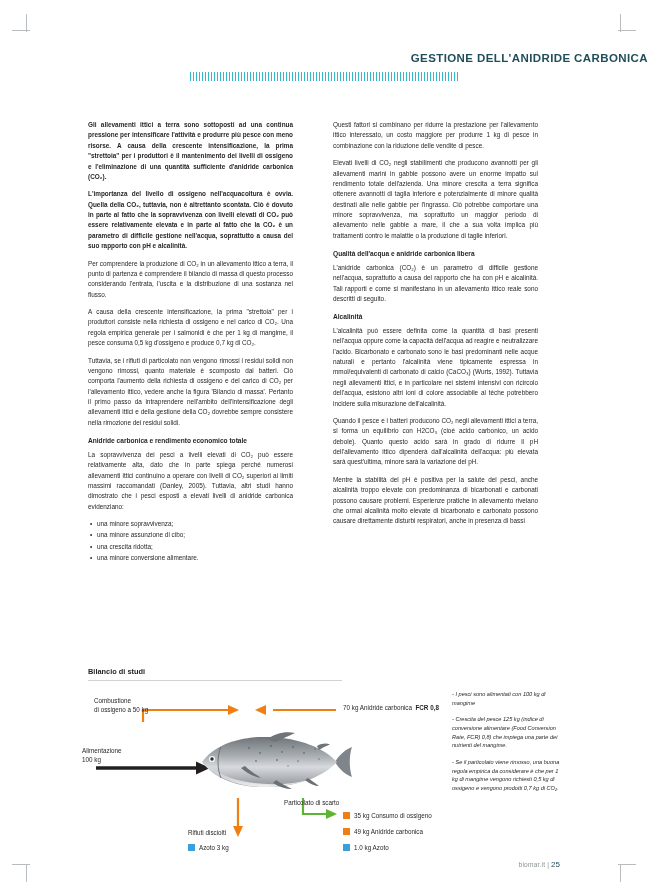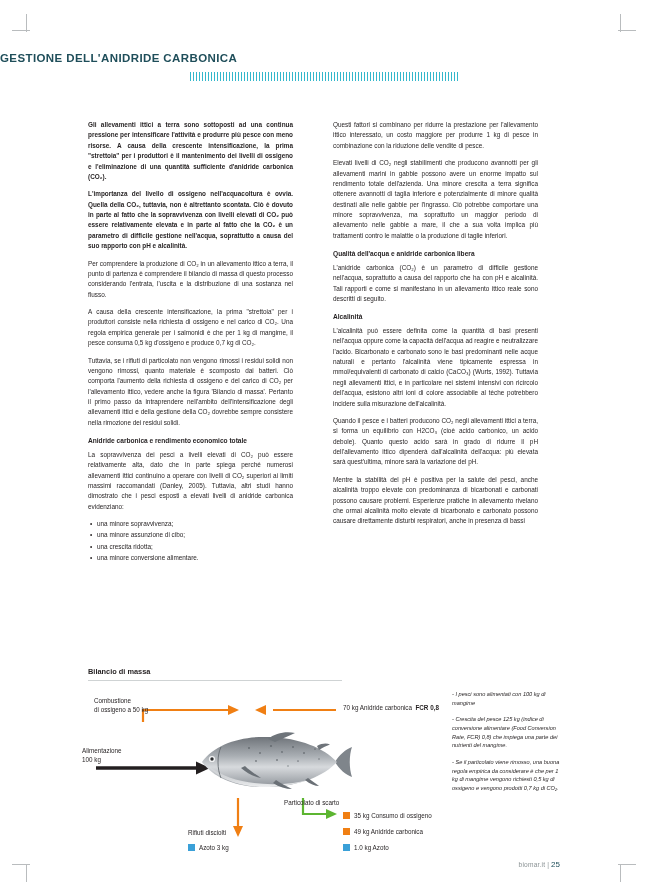--- a/index.html
+++ b/index.html
@@ -10,21 +10,21 @@
     position:relative;
     overflow:hidden;
   }
   .page {
     position:absolute; left:0; top:0; width:648px; height:895px;
     background:#ffffff;
   }
   .cm { position:absolute; background:#b9bcbe; }
   .title {
     position:absolute; left:0; right:0; top:52px;
-    text-align:left;
+    text-align:right;
     font-size:11.5px; font-weight:bold; letter-spacing:0.4px;
     color:#1f4e5a;
   }
   .rule-deco {
     position:absolute; left:190px; top:72px; width:268px; height:9px;
     background:
       repeating-linear-gradient(90deg, #29b4c9 0 1px, rgba(0,0,0,0) 1px 3px);
     opacity:0.95;
   }
   .col {
@@ -122,21 +122,21 @@
     <p>Elevati livelli di CO₂ negli stabilimenti che producono avannotti per gli allevamenti marini in gabbie possono avere un enorme impatto sul rendimento totale dell'azienda. Una minore crescita a terra significa ottenere avannotti di taglia inferiore e potenzialmente di minore qualità destinati alle nelle gabbie per l'ingrasso. Ciò potrebbe comportare una minore sopravvivenza, ma soprattutto un maggior periodo di allevamento nelle gabbie a mare, il che a sua volta implica più trattamenti contro le malattie o la produzione di taglie inferiori.</p>
     <h4>Qualità dell'acqua e anidride carbonica libera</h4>
     <p>L'anidride carbonica (CO₂) è un parametro di difficile gestione nell'acqua, soprattutto a causa del rapporto che ha con pH e alcalinità. Tali rapporti e come si manifestano in un allevamento ittico reale sono descritti di seguito.</p>
     <h4>Alcalinità</h4>
     <p>L'alcalinità può essere definita come la quantità di basi presenti nell'acqua oppure come la capacità dell'acqua ad reagire e neutralizzare l'acido. Bicarbonato e carbonato sono le basi predominanti nelle acque naturali e pertanto l'alcalinità viene tipicamente espressa in mmol/equivalenti di carbonato di calcio (CaCO₃) (Wurts, 1992). Tuttavia negli allevamenti ittici, e in particolare nei sistemi intensivi con ricircolo dell'acqua, esistono altri ioni di colore associabile al tèche potrebbero incidere sulla misurazione dell'alcalinità.</p>
     <p>Quando il pesce e i batteri producono CO₂ negli allevamenti ittici a terra, si forma un equilibrio con H2CO₃ (cioè acido carbonico, un acido debole). Quanto questo acido sarà in grado di ridurre il pH dell'allevamento ittico dipenderà dall'alcalinità dell'acqua: più elevata sarà quest'ultima, minore sarà la variazione del pH.</p>
     <p>Mentre la stabilità del pH è positiva per la salute del pesci, anche alcalinità troppo elevate con predominanza di bicarbonati e carbonati possono causare problemi. Esperienze pratiche in allevamento rivelano che ormai alcalinità molto elevate di bicarbonato e carbonato possono causare direttamente disturbi respiratori, anche in presenza di bassi</p>
   </div>
 
   <div class="fig">
-    <div class="fig-title">Bilancio di massa</div>
+    <div class="fig-title">Bilancio di studi</div>
     <div class="fig-rule"></div>
 
     <svg style="position:absolute; left:0; top:10px;" width="400" height="170" viewBox="0 0 400 170">
 
       <path d="M8,82 L108,82" stroke="#231f20" stroke-width="3.4" fill="none"></path>
       <path d="M108,75.5 L122,82 L108,88.5 Z" fill="#231f20"></path>
 
       <path d="M55,36 L55,24 L140,24" stroke="#f07f13" stroke-width="2.2" fill="none"></path>
       <path d="M140,19 L151,24 L140,29 Z" fill="#f07f13"></path>
 

